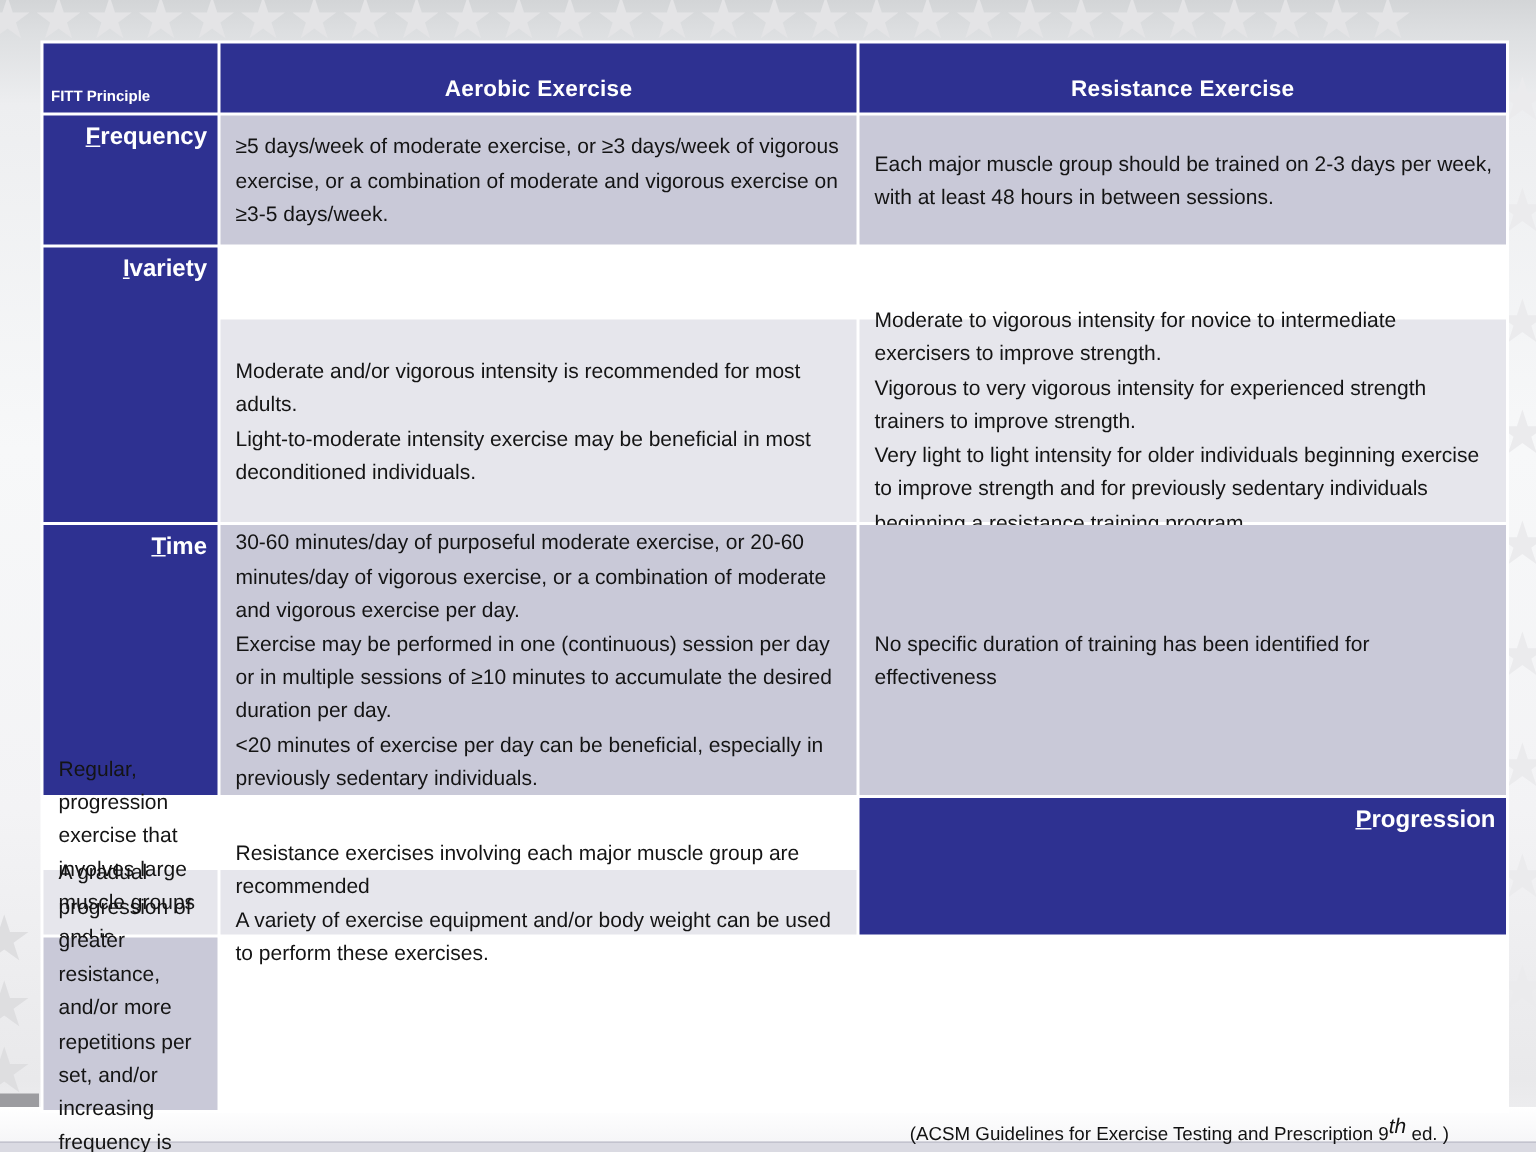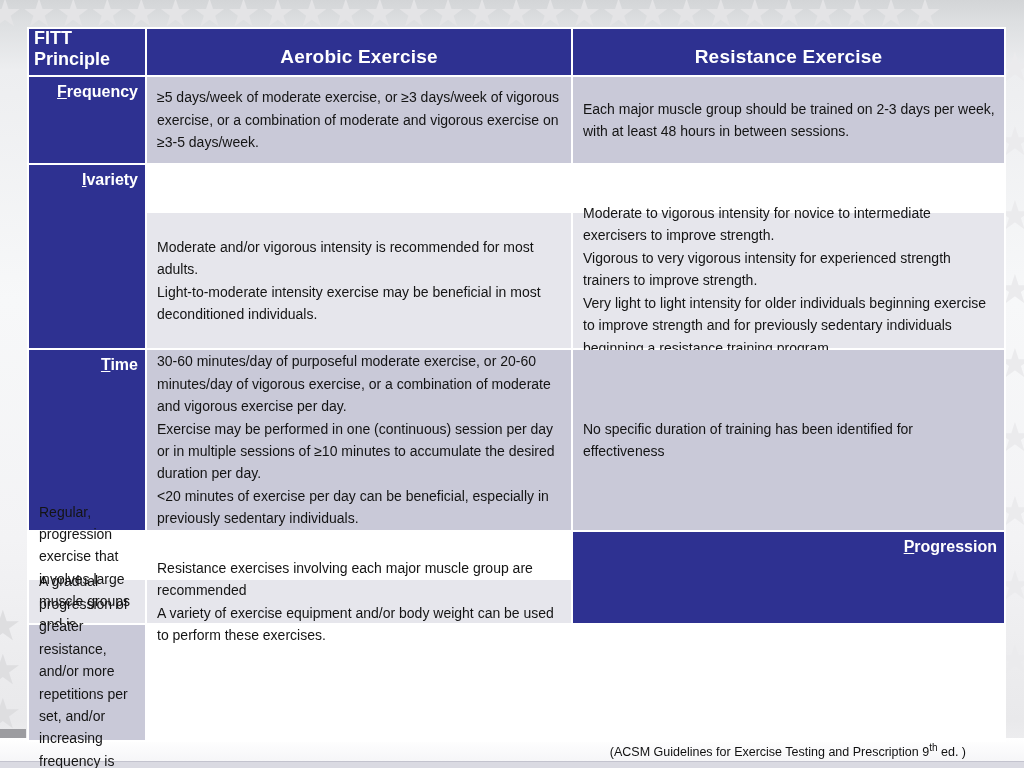--- a/index.html
+++ b/index.html
@@ -39,36 +39,36 @@
   .fitt-table{
     position:absolute;left:28px;top:28px;width:977px;z-index:5;
     display:grid;
     grid-template-columns:116px 424px 1fr;
     grid-template-rows:46px 86px 183px 180px 91px 115px;
     gap:2px;background:#ffffff;padding:1px;box-sizing:border-box;
     box-shadow:0 0 0 1px #ffffff;
   }
   .cell{box-sizing:border-box;}
   .navy{background:#2e3191;color:#ffffff;font-weight:bold;}
-  .corner{display:flex;align-items:flex-end;padding:3px 4px 5px 5px;font-size:18px;}
-  .colhead{display:flex;align-items:flex-end;justify-content:center;padding-bottom:7px;font-size:19px;letter-spacing:.2px;}
+  .corner{display:flex;align-items:flex-end;padding:3px 4px 5px 5px;font-size:10px;}
+  .colhead{display:flex;align-items:flex-end;justify-content:center;padding-bottom:7px;font-size:15px;letter-spacing:.2px;}
   .rowlabel{font-size:16px;text-align:right;padding:4px 7px 0 0;line-height:22px;}
   .rowlabel .initial{text-decoration:underline;}
   .data{
     font-size:14px;color:#141414;line-height:22.4px;
     padding:6px 8px 6px 10px;display:flex;align-items:center;
     white-space:pre-line;
   }
   .band-a{background:#c9c9d8;}
   .band-b{background:#e6e6ec;margin-top:48px;}
   .citation{
     position:absolute;top:742px;left:0;width:966px;text-align:right;
     font-size:12.5px;color:#111;z-index:6;
   }
-  .citation sup{font-size:10px;vertical-align:super;}
+  .citation sup{font-size:14px;vertical-align:super;font-style:italic;}
 </style>
 </head>
 <body>
 
 <div class="top-star-band"><span class="star">★</span><span class="star">★</span><span class="star">★</span><span class="star">★</span><span class="star">★</span><span class="star">★</span><span class="star">★</span><span class="star">★</span><span class="star">★</span><span class="star">★</span><span class="star">★</span><span class="star">★</span><span class="star">★</span><span class="star">★</span><span class="star">★</span><span class="star">★</span><span class="star">★</span><span class="star">★</span><span class="star">★</span><span class="star">★</span><span class="star">★</span><span class="star">★</span><span class="star">★</span><span class="star">★</span><span class="star">★</span><span class="star">★</span><span class="star">★</span><span class="star">★</span></div>
 <div class="left-star-column">
     <span class="star">★</span>
     <span class="star">★</span>
     <span class="star">★</span>
   </div>

